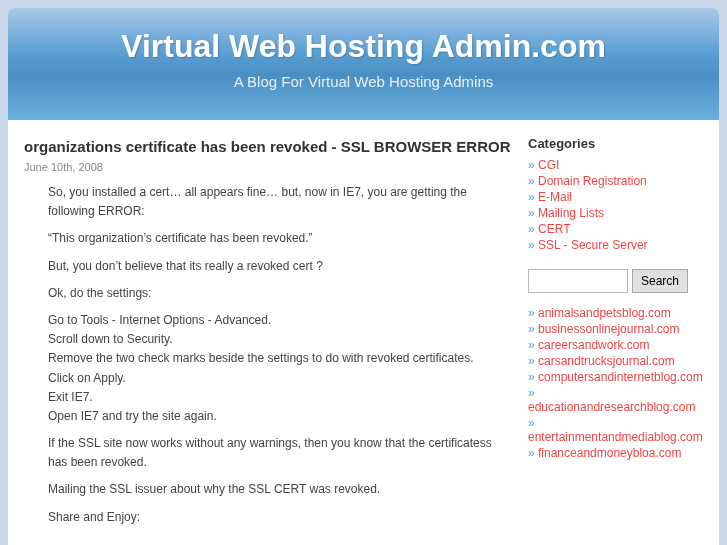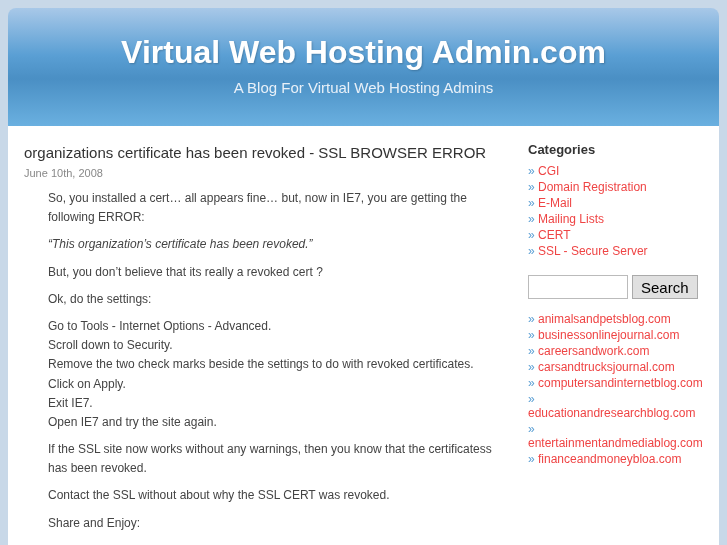--- a/index.html
+++ b/index.html
@@ -11,21 +11,21 @@
     }
     #wrapper {
       max-width: 727px;
       margin: 0 auto;
       background: #c8d8e8;
     }
     
     #header {
       background: linear-gradient(180deg, #a8c8e8 0%, #5a9fd4 40%, #4a8fc4 60%, #6ab0e0 100%);
       text-align: center;
-      padding: 26px 20px 30px;
+      padding: 20px 20px 30px;
       border-radius: 8px 8px 0 0;
       margin: 8px 8px 0 8px;
     }
     #header h1 {
       color: #fff;
       font-size: 32px;
       font-weight: bold;
       text-shadow: 1px 1px 2px rgba(0,0,0,0.2);
       margin-bottom: 8px;
     }
@@ -41,39 +41,38 @@
       display: flex;
       gap: 16px;
     }
     
     #main {
       flex: 1;
       min-width: 0;
     }
     .post-title {
       font-size: 15px;
-      font-weight: normal;
+      font-weight: bold;
       color: #333;
       margin-bottom: 4px;
       line-height: 1.4;
     }
     .post-date {
       color: #888;
       font-size: 11px;
       margin-bottom: 10px;
     }
     .post-content p {
       margin-bottom: 8px;
       font-size: 12px;
       line-height: 1.6;
       color: #444;
       margin-left: 24px;
     }
     .post-content p.quote {
-      font-style: italic;
     }
     
     #sidebar {
       width: 175px;
       flex-shrink: 0;
       font-size: 12px;
     }
     .sidebar-section {
       margin-bottom: 16px;
     }
@@ -111,21 +110,21 @@
       border: 1px solid #bbb;
       padding: 3px 5px;
       font-size: 12px;
       width: 100px;
       height: 24px;
     }
     .search-box button {
       background: #e0e0e0;
       border: 1px solid #aaa;
       padding: 3px 8px;
-      font-size: 15px;
+      font-size: 12px;
       cursor: pointer;
       height: 24px;
     }
   </style>
 </head>
 <body>
 
 <div id="wrapper">
 
   <div id="header">
@@ -143,21 +142,21 @@
         <p class="quote">“This organization’s certificate has been revoked.”</p>
         <p>But, you don’t believe that its really a revoked cert ?</p>
         <p>Ok, do the settings:</p>
         <p style="white-space: pre-line;">Go to Tools - Internet Options - Advanced.
 Scroll down to Security.
 Remove the two check marks beside the settings to do with revoked certificates.
 Click on Apply.
 Exit IE7.
 Open IE7 and try the site again.</p>
         <p>If the SSL site now works without any warnings, then you know that the certificatess has been revoked.</p>
-        <p>Contact the SSL without about why the SSL CERT was revoked.</p>
+        <p>Mailing the SSL issuer about why the SSL CERT was revoked.</p>
         <p>Share and Enjoy:</p>
       </div>
     </div>
 
     <div id="sidebar">
 
       <div class="sidebar-section">
         <h3>Categories</h3>
         <ul>
         <li><a href="#">CGI</a></li>

